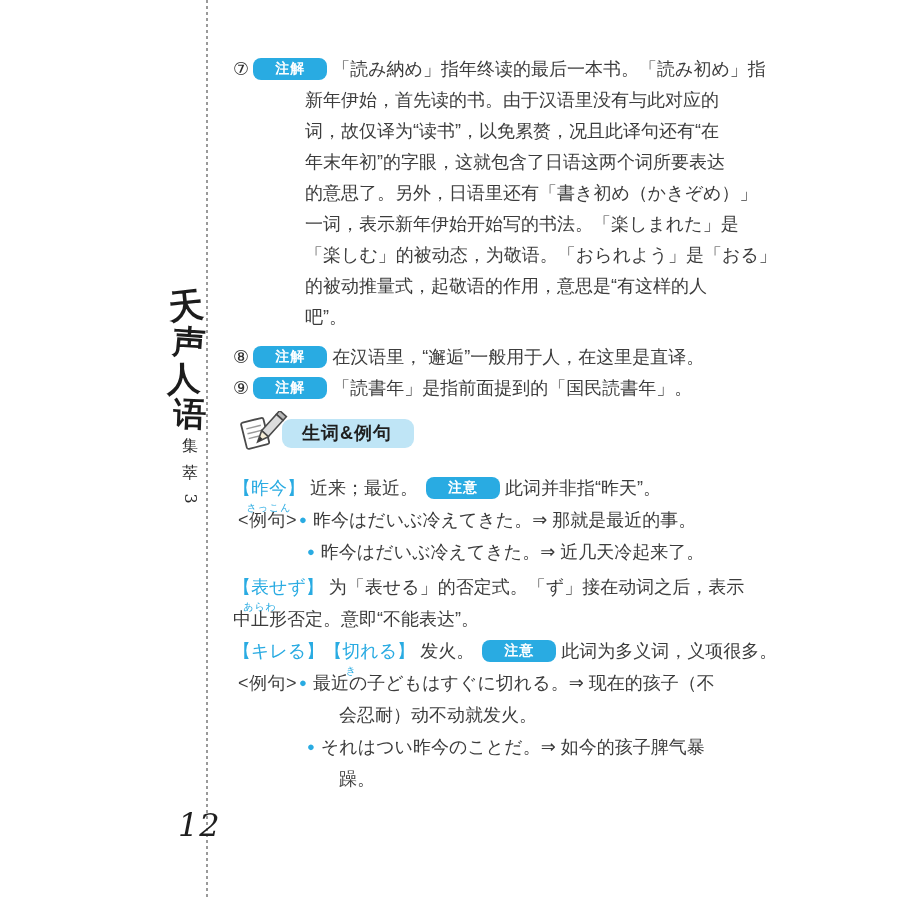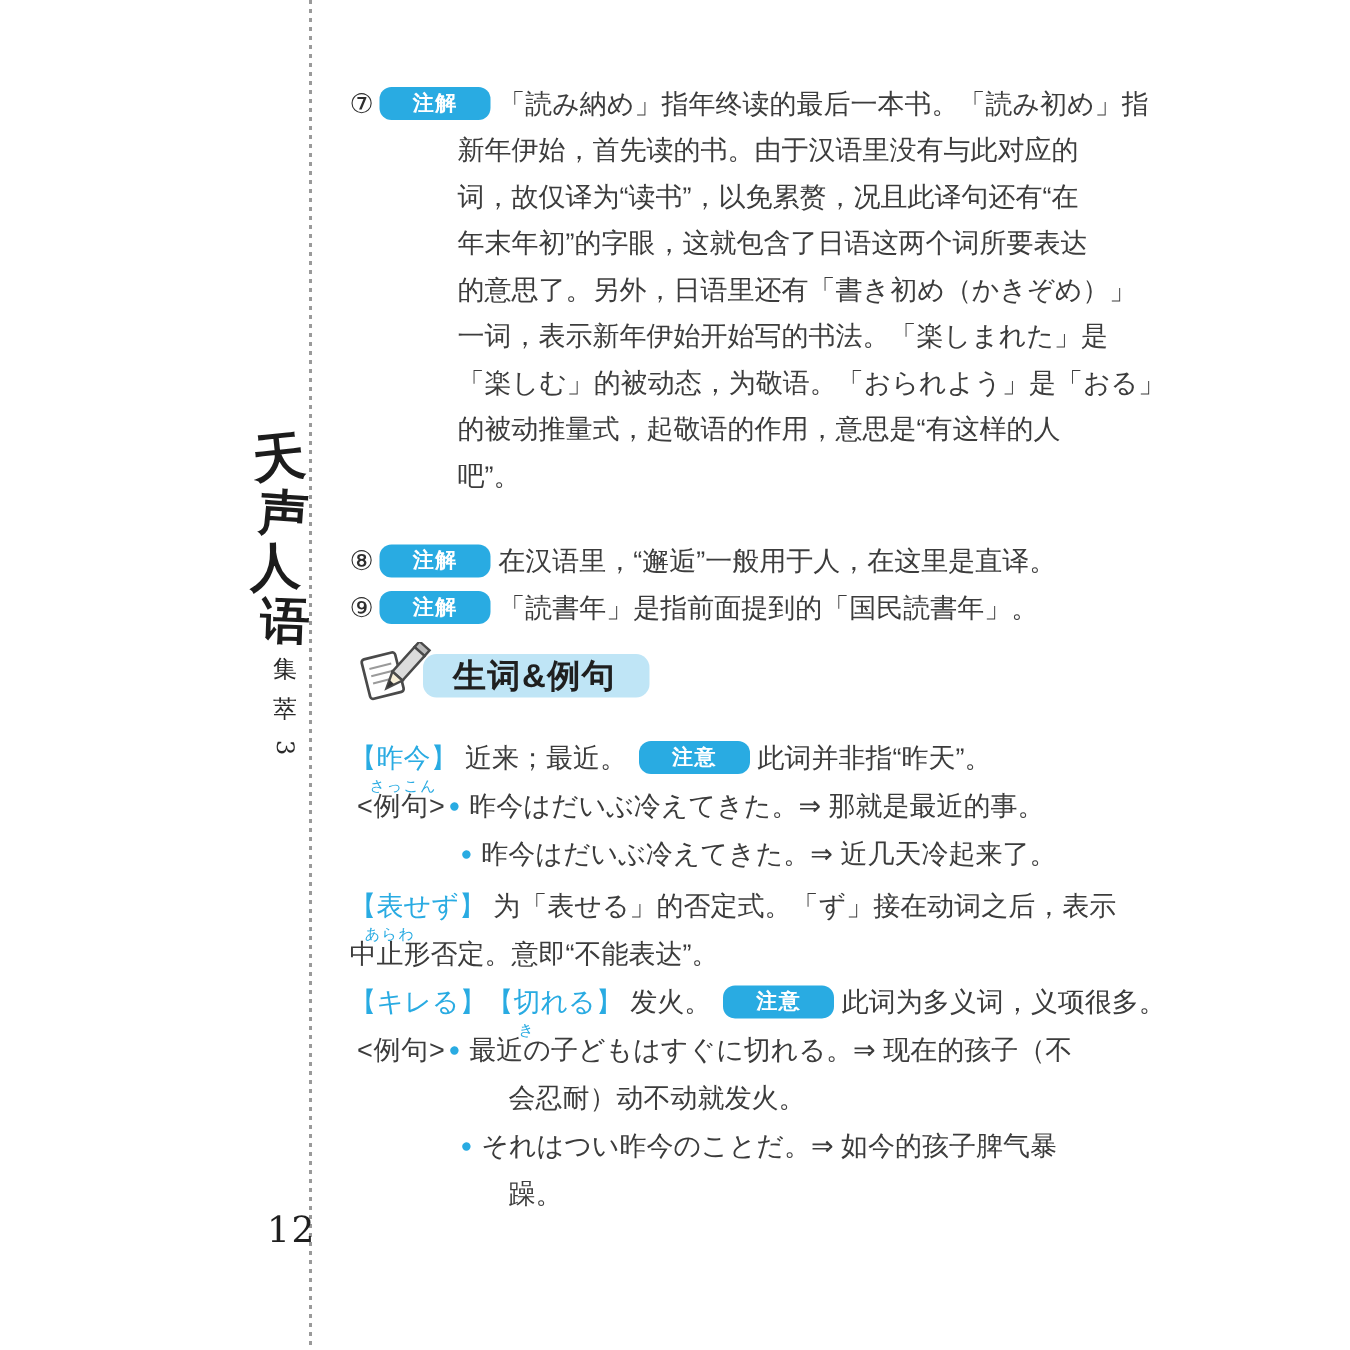--- a/index.html
+++ b/index.html
@@ -32,45 +32,45 @@
     font-size:16px; line-height:27px; color:#2a2a2a; transform:translateX(6px);
   }
   .spine-vol {
     display:inline-block; font-family:"DejaVu Serif","Liberation Serif",serif;
     font-size:16px; color:#2a2a2a; transform:rotate(90deg) translateX(3px) translateY(-6px);
   }
 
   .page-num {
     position:absolute; left:178px; top:806px;
     font-family:"DejaVu Serif","Liberation Serif",serif;
-    font-size:24px; color:#1f1f1f; letter-spacing:1px;
+    font-style:italic; font-size:32px; color:#1f1f1f; letter-spacing:1px;
   }
 
   
   .content { position:absolute; left:233px; top:54px; width:470px; }
 
   .ann-line { font-size:18px; line-height:31px; height:31px; white-space:nowrap; }
   .ann-cont { padding-left:72px; }
   .circ-num { font-size:18px; color:#2e2e2e; margin-right:1px; }
 
   .badge {
     display:inline-block; background:#29abe2; color:#ffffff;
     font-size:14px; font-weight:bold; line-height:19px;
     padding:1px 22px 2px; border-radius:8px;
     margin:0 5px 0 3px; transform:translateY(-2px);
     letter-spacing:1px;
   }
 
-  .gap-sm { margin-top:26px; }
+  .gap-sm { margin-top:9px; }
 
   
   .section-header { position:relative; margin:15px 0 0 49px; width:fit-content; }
   .header-pill {
     background:#bfe5f6; border-radius:9px; height:29px; line-height:29px;
-    padding:0 22px 0 20px; font-size:22px; color:#1f1f1f; font-weight:bold;
+    padding:0 22px 0 20px; font-size:18px; color:#1f1f1f; font-weight:bold;
     letter-spacing:1px;
   }
   .header-icon { position:absolute; left:-42px; top:-8px; width:50px; height:42px; }
 
   
   .vocab-block { margin-top:24px; }
   .v-line { font-size:18px; line-height:32px; height:32px; white-space:nowrap; }
   .term { color:#29abe2; }
   .rubywrap { position:relative; display:inline-block; }
   .furi {

